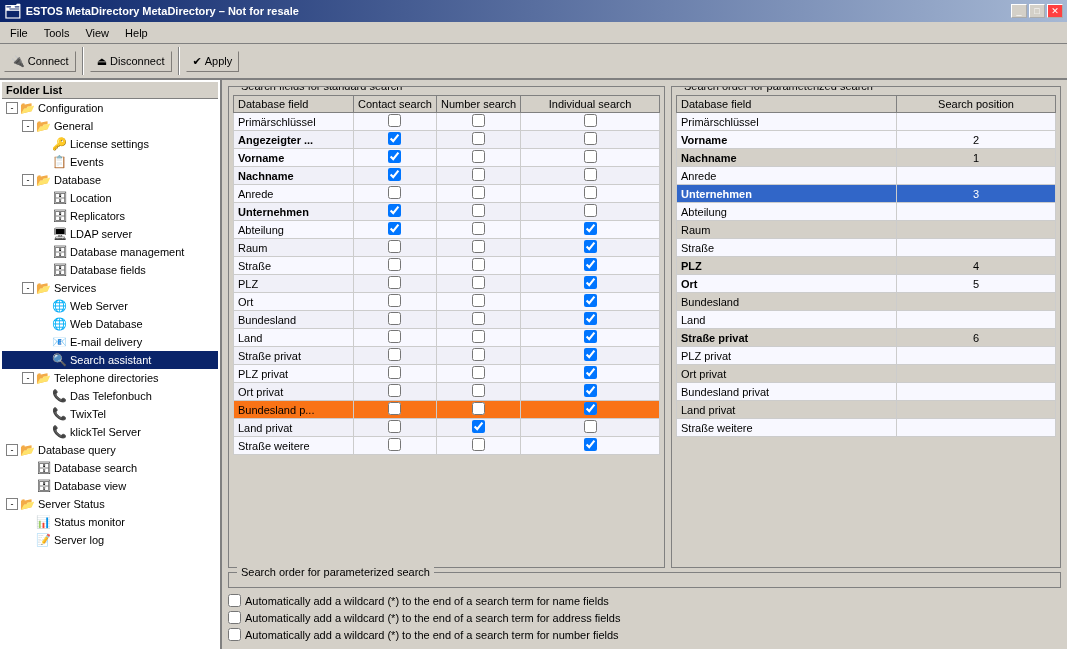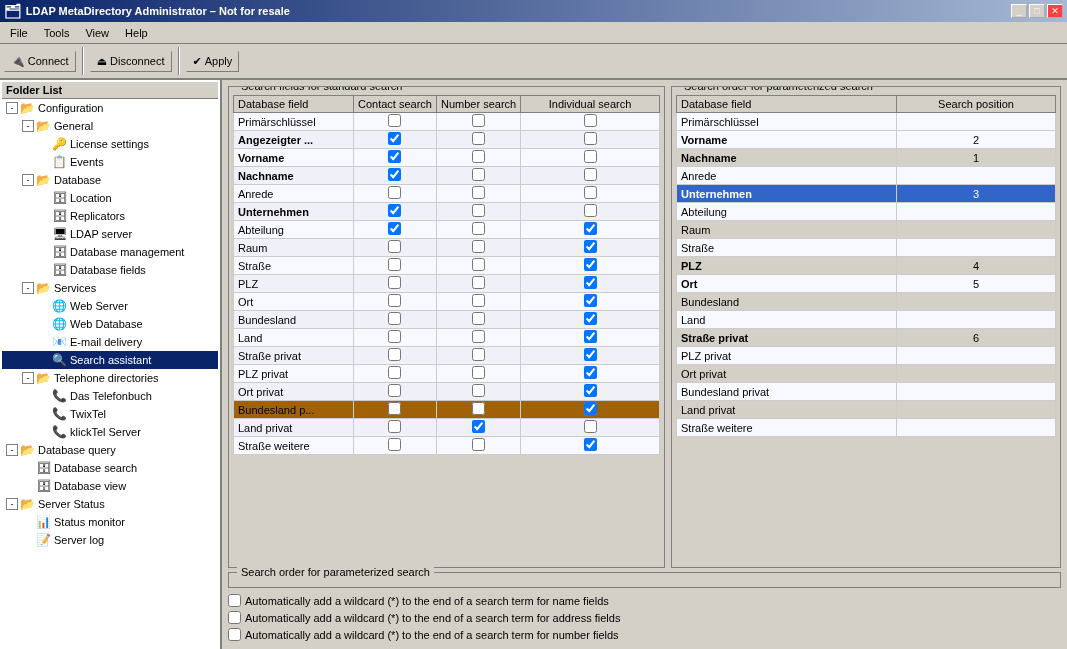--- a/index.html
+++ b/index.html
@@ -55,21 +55,21 @@
     ::-webkit-scrollbar { width: 16px; height: 16px; }
     ::-webkit-scrollbar-track { background: #d4d0c8; }
     ::-webkit-scrollbar-thumb { background: #a0a0a0; border: 1px solid #808080; }
   </style>
 </head>
 <body>
 
 <div class="title-bar">
   <div class="title-bar-left">
     <span style="font-size:14px;">🗂</span>
-    <span>LDAP MetaDirectory Administrator – Not for resale</span>
+    <span>ESTOS MetaDirectory MetaDirectory – Not for resale</span>
   </div>
   <div class="title-bar-controls">
     <div class="title-btn">_</div>
     <div class="title-btn">□</div>
     <div class="title-btn" style="background:#ff4040;color:white;">✕</div>
   </div>
 </div>
 
 <div class="menu-bar">
   <span class="menu-item">File</span>
@@ -359,21 +359,21 @@
                   <td style="text-align: center;"><input type="checkbox" style="width: 13px; height: 13px;"></td>
                   <td style="text-align: center;"><input type="checkbox" style="width: 13px; height: 13px;"></td>
                   <td style="text-align: center;"><input type="checkbox" checked="" style="width: 13px; height: 13px;"></td>
                 </tr>
                 <tr>
                   <td>Ort privat</td>
                   <td style="text-align: center;"><input type="checkbox" style="width: 13px; height: 13px;"></td>
                   <td style="text-align: center;"><input type="checkbox" style="width: 13px; height: 13px;"></td>
                   <td style="text-align: center;"><input type="checkbox" checked="" style="width: 13px; height: 13px;"></td>
                 </tr>
-                <tr style="background: #a16207;">
+                <tr style="background: #f97316;">
                   <td>Bundesland p...</td>
                   <td style="text-align: center;"><input type="checkbox" style="width: 13px; height: 13px;"></td>
                   <td style="text-align: center;"><input type="checkbox" style="width: 13px; height: 13px;"></td>
                   <td style="text-align: center;"><input type="checkbox" checked="" style="width: 13px; height: 13px;"></td>
                 </tr>
                 <tr>
                   <td>Land privat</td>
                   <td style="text-align: center;"><input type="checkbox" style="width: 13px; height: 13px;"></td>
                   <td style="text-align: center;"><input type="checkbox" checked="" style="width: 13px; height: 13px;"></td>
                   <td style="text-align: center;"><input type="checkbox" style="width: 13px; height: 13px;"></td>

